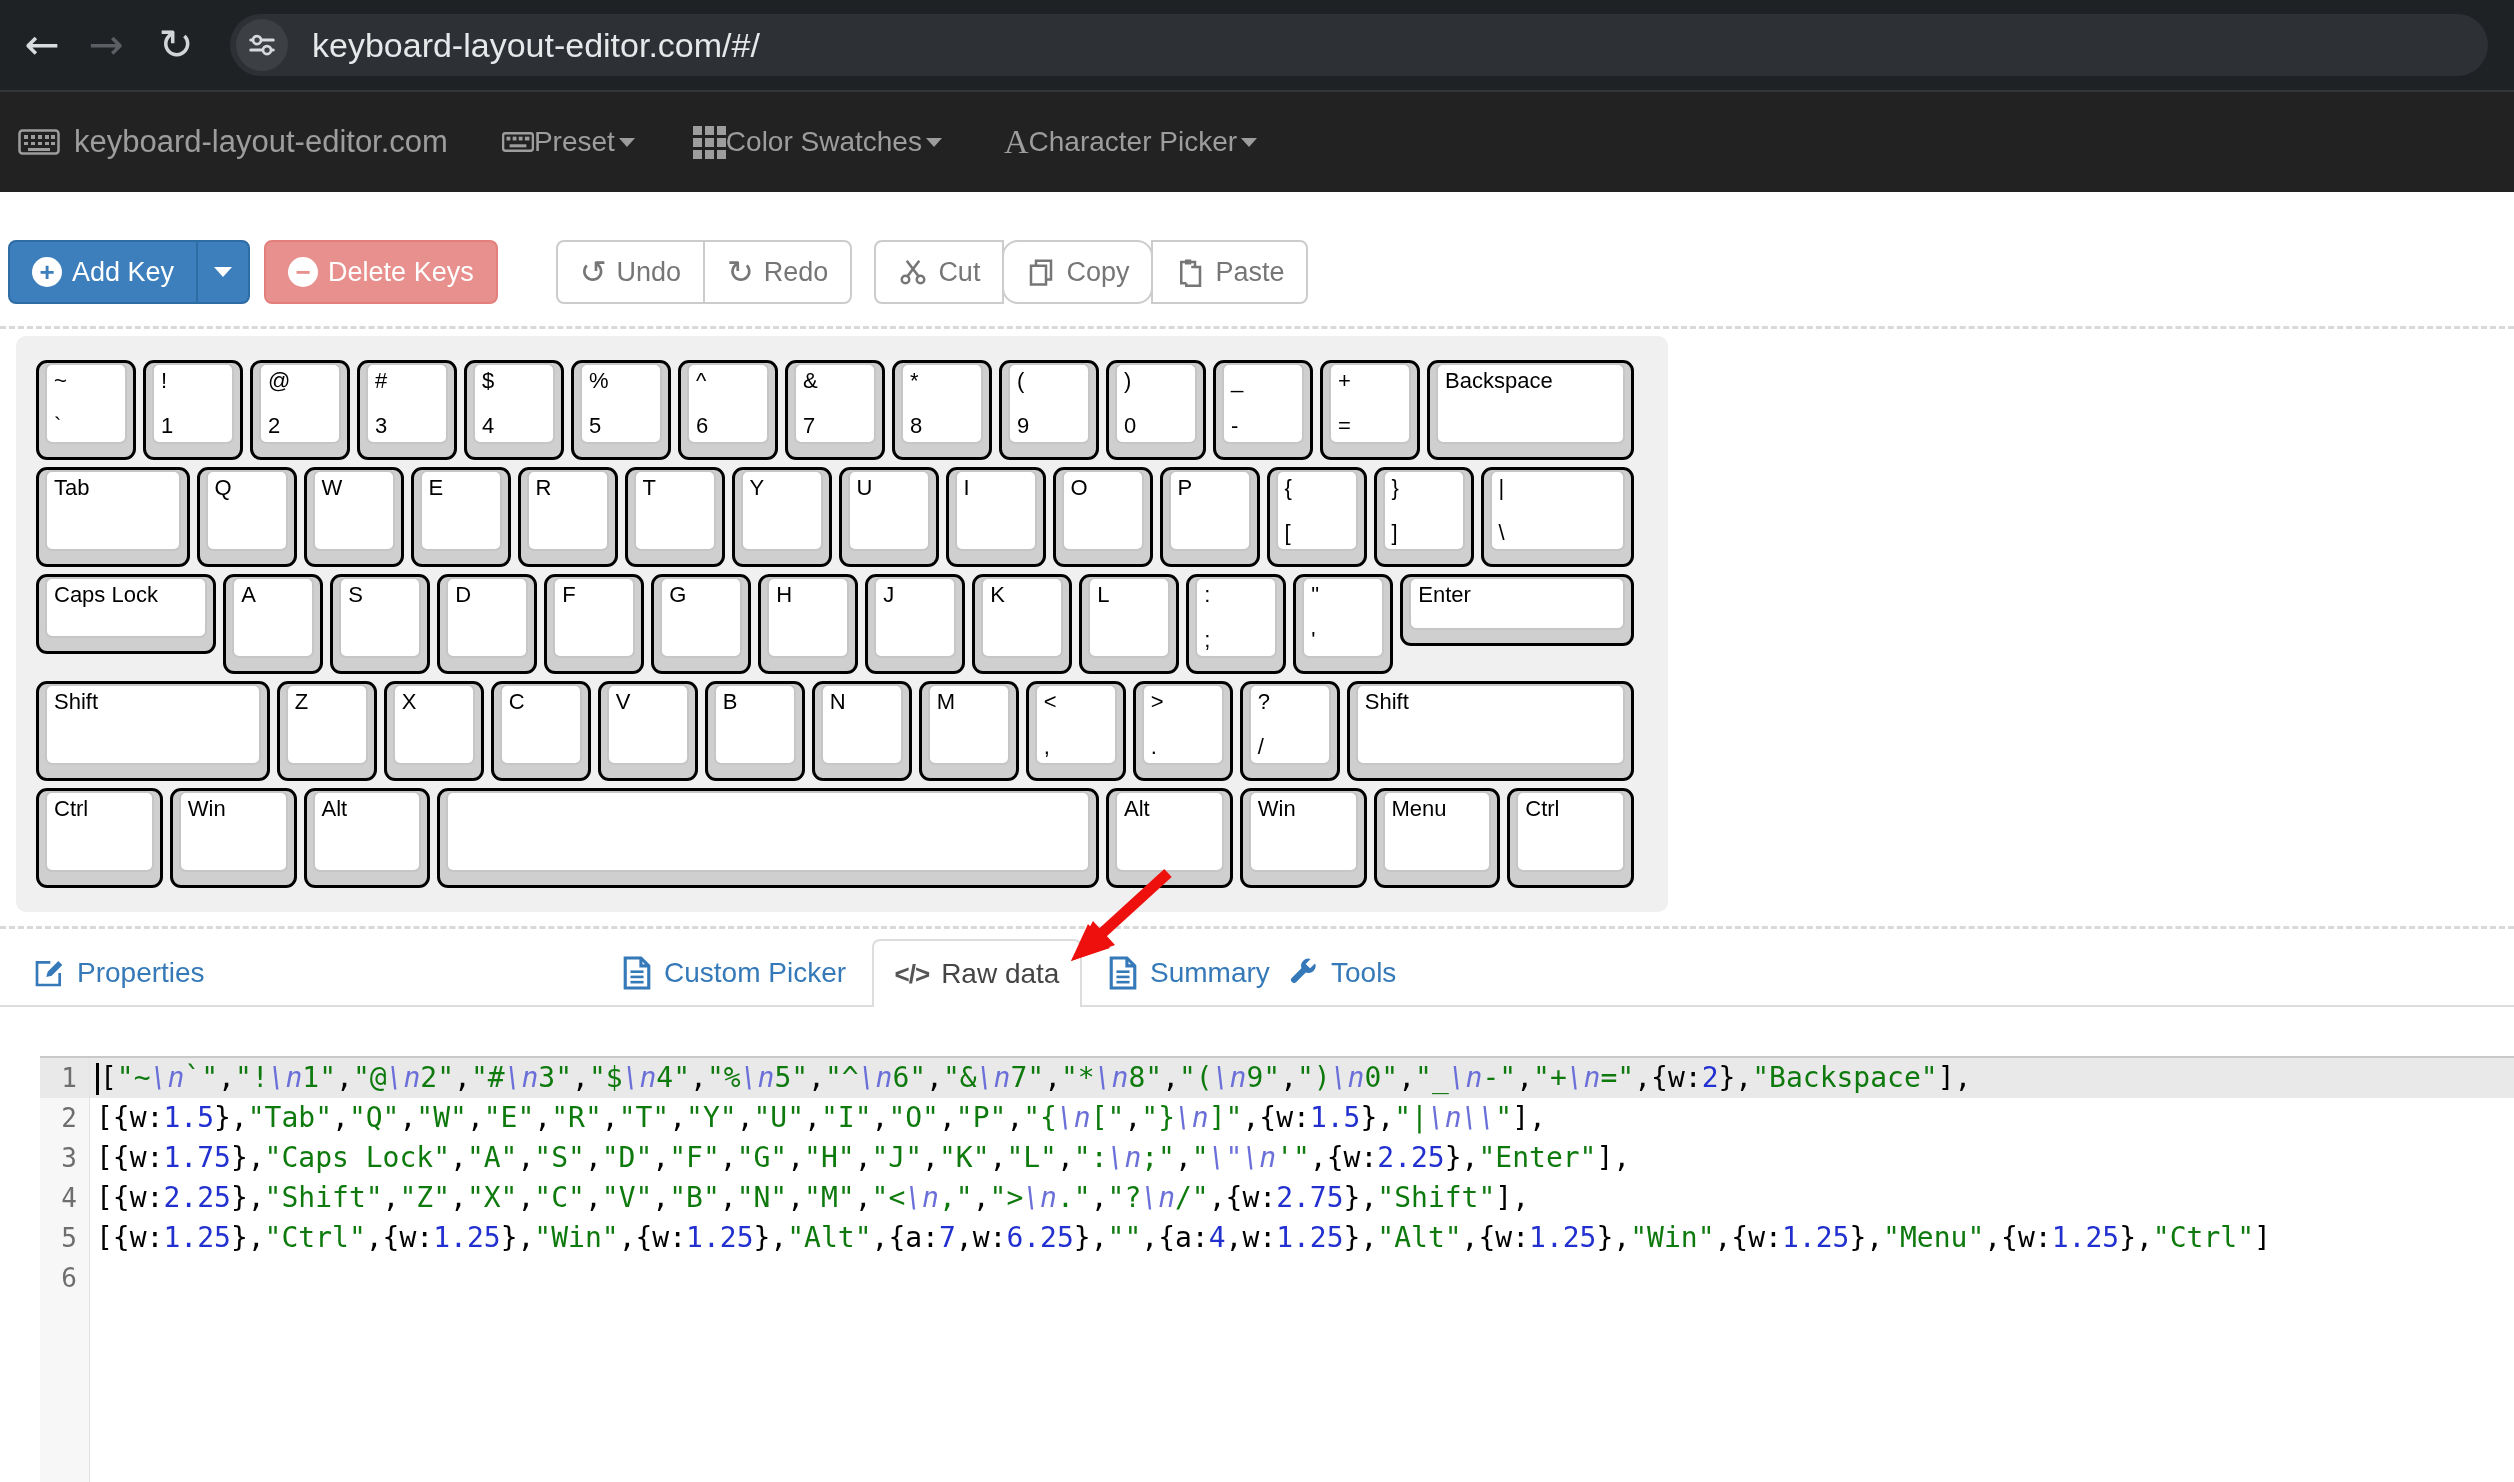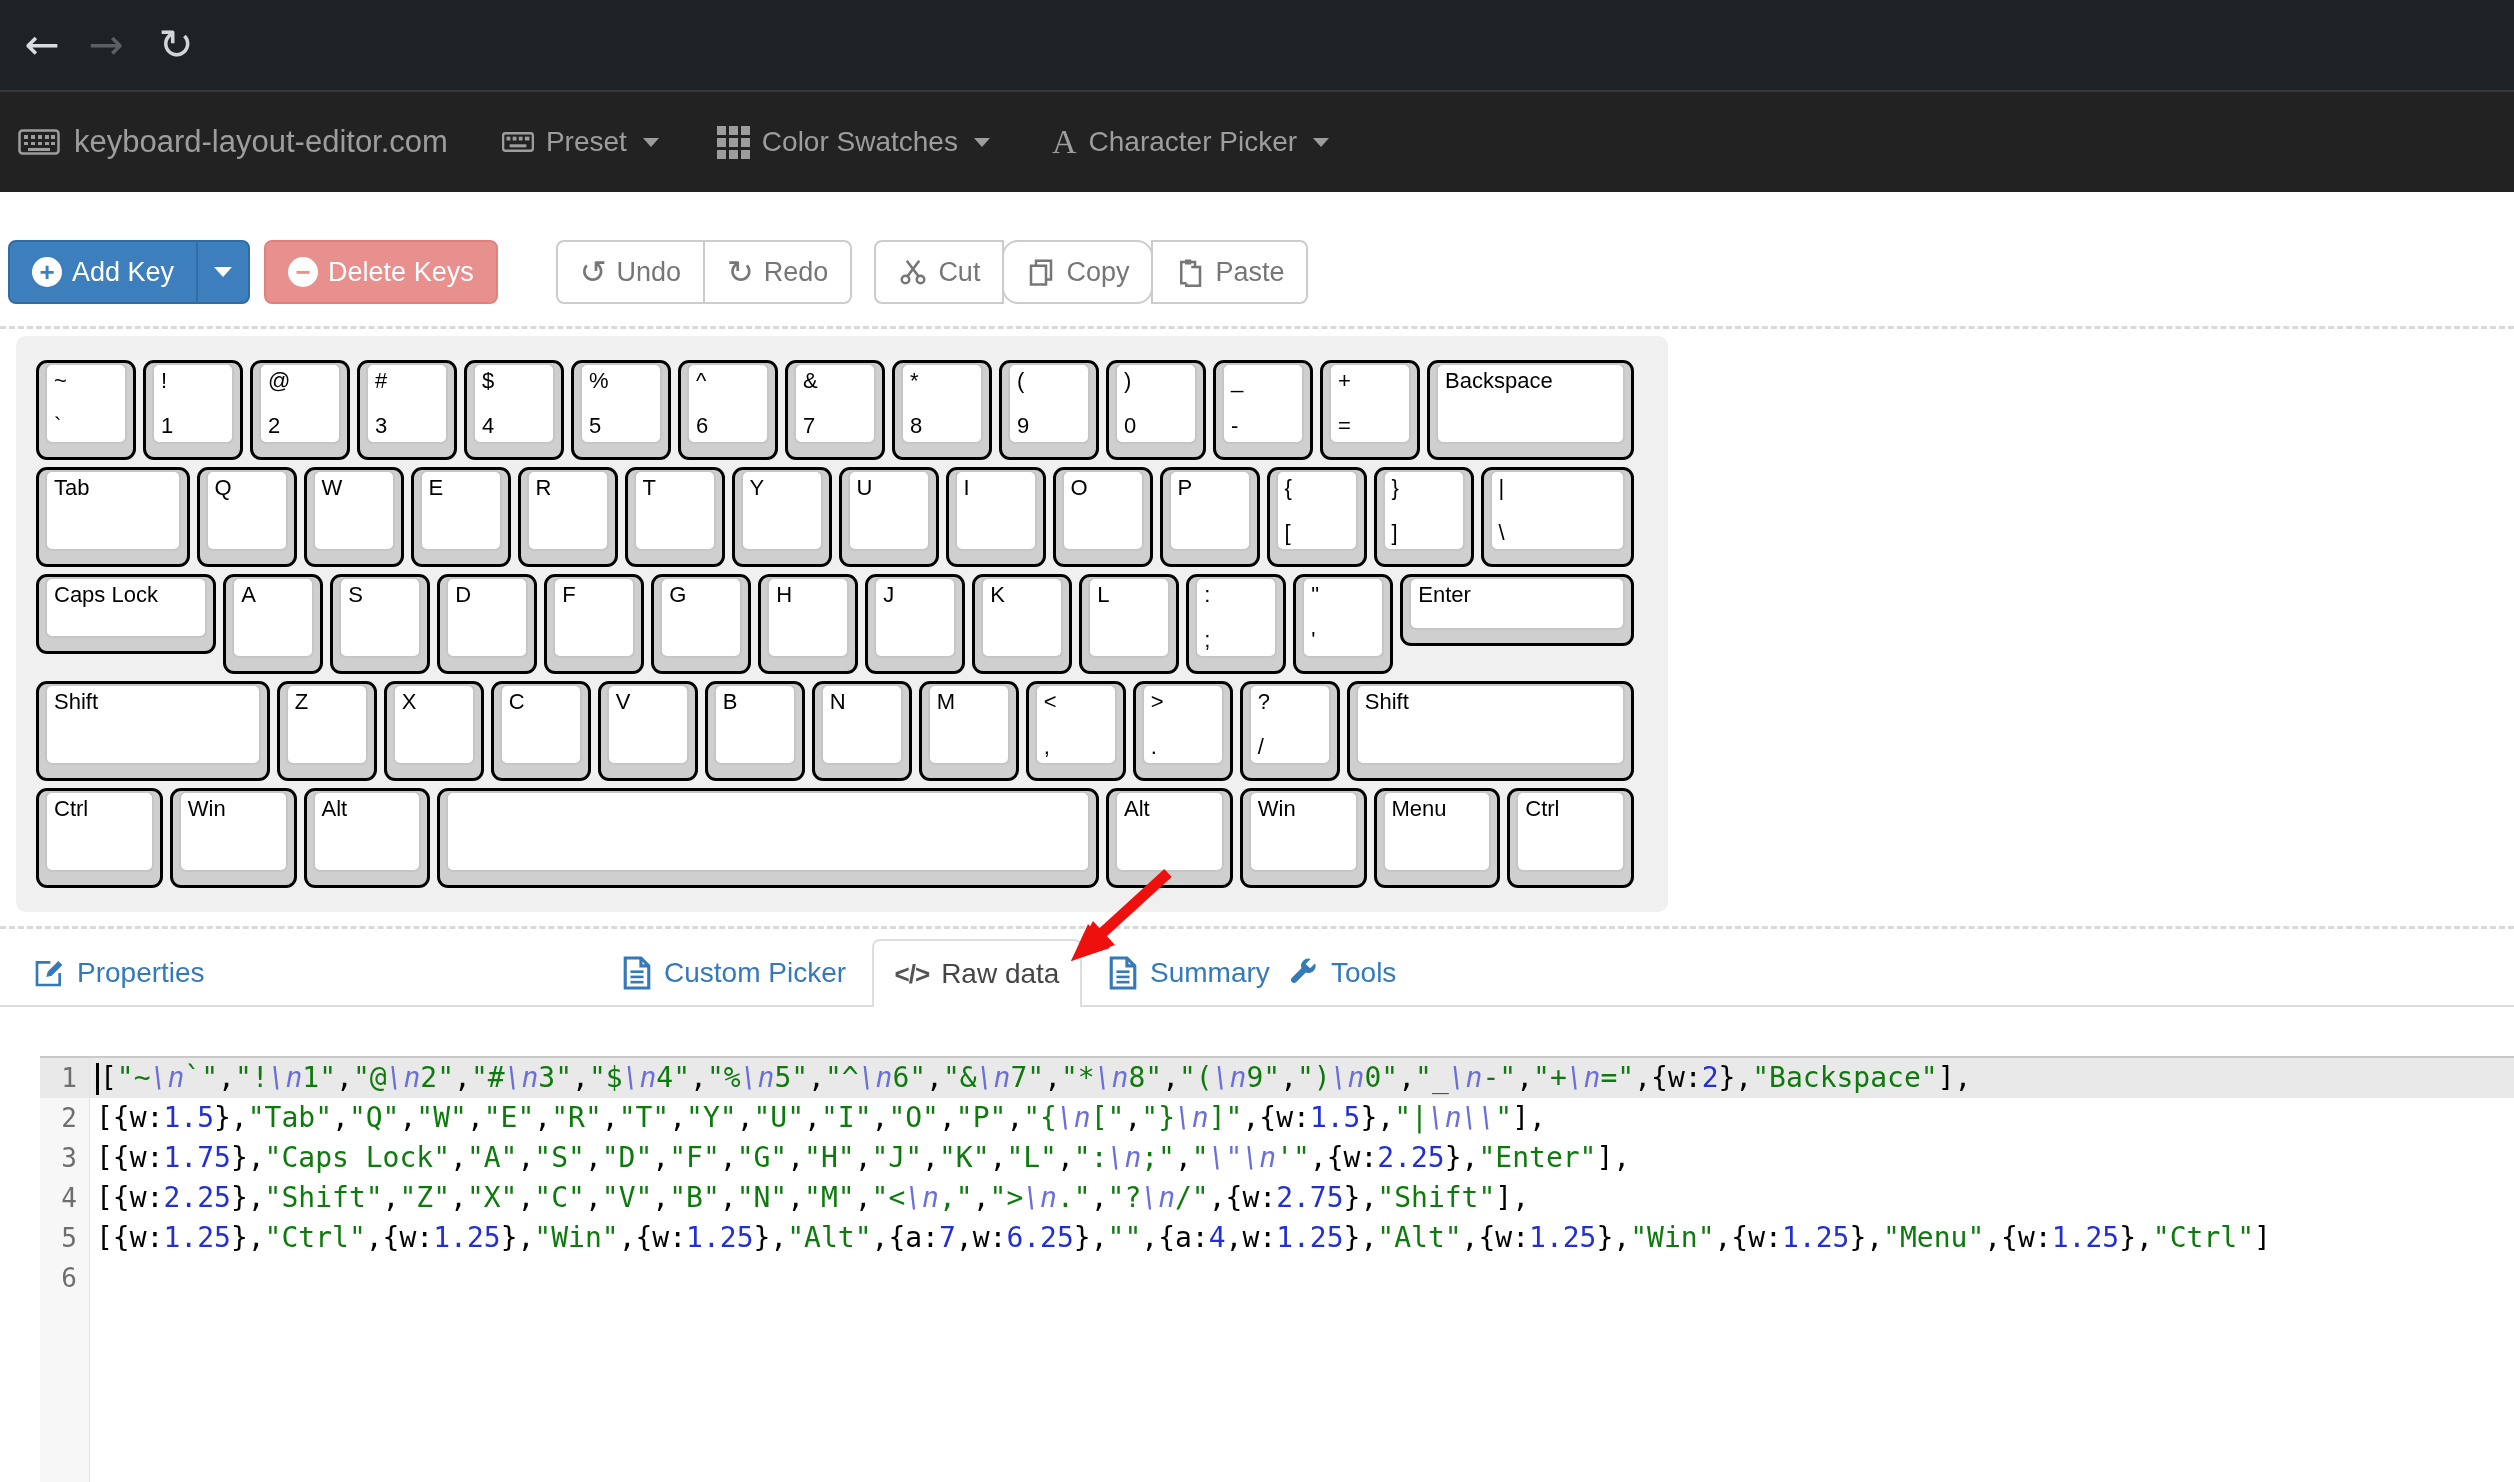--- a/index.html
+++ b/index.html
@@ -18,21 +18,21 @@
   .omnibox { flex:1; height:62px; margin:0 26px 0 22px; background:#2d3035; border-radius:31px;
              display:flex; align-items:center; }
   .site-chip { width:52px; height:52px; border-radius:50%; background:#3c4044; margin-left:6px;
                display:flex; align-items:center; justify-content:center; }
   .url-text { color:#e6e8ea; font-size:34px; margin-left:24px; white-space:nowrap; }
 
   
   .navbar { position:absolute; left:0; top:92px; width:2514px; height:100px; background:#222;
             display:flex; align-items:center; color:#9d9d9d; }
   .brand { display:flex; align-items:center; gap:14px; margin-left:18px; font-size:31px; cursor:pointer; }
-  .nav-item { display:flex; align-items:center; gap:12px; font-size:28px; cursor:pointer; }
+  .nav-item { display:flex; align-items:center; gap:0; font-size:28px; cursor:pointer; }
   .caret { width:0; height:0; border-left:8px solid transparent; border-right:8px solid transparent;
            border-top:9px solid #9d9d9d; margin-left:4px; }
   .swatch-grid { display:grid; grid-template-columns:repeat(3,9px); grid-auto-rows:9px; gap:3px; }
   .swatch-grid i { background:#9d9d9d; display:block; }
   .serif-a { font-family:"Liberation Serif", serif; font-size:34px; color:#9d9d9d; }
 
   
   .toolbar { position:absolute; left:8px; top:240px; display:flex; align-items:center; }
   .btn { height:64px; display:inline-flex; align-items:center; gap:10px; padding:0 22px;
          font-size:27px; border:2px solid #ccc; background:#fff; color:#767676;
@@ -98,20 +98,33 @@
 </style>
 </head>
 <body>
 
 <div id="page">
 
   <div class="chrome">
     <div class="chrome-btn nav-glyph back">←</div>
     <div class="chrome-btn nav-glyph fwd">→</div>
     <div class="chrome-btn nav-glyph reload">↻</div>
+    <div class="omnibox">
+      <div class="site-chip">
+        <svg width="30" height="30" viewBox="0 0 24 24">
+          <g stroke="#d7d9dc" stroke-width="2.4" fill="none" stroke-linecap="round">
+            <line x1="3" y1="8" x2="21" y2="8"></line>
+              <line x1="3" y1="16" x2="21" y2="16"></line>
+          </g>
+          <circle cx="8" cy="8" r="3.2" fill="#3c4044" stroke="#d7d9dc" stroke-width="2.2"></circle>
+          <circle cx="16" cy="16" r="3.2" fill="#3c4044" stroke="#d7d9dc" stroke-width="2.2"></circle>
+        </svg>
+      </div>
+      <div class="url-text">keyboard-layout-editor.com/#/</div>
+    </div>
   </div>
 
   <div class="navbar">
     <div class="brand">
       <svg width="42" height="26" viewBox="0 0 42 26">
         <rect x="1.5" y="1.5" width="39" height="23" rx="3" fill="none" stroke="#9d9d9d" stroke-width="2.5"></rect>
         <g fill="#9d9d9d">
           <rect x="6" y="6" width="4" height="4"></rect>
             <rect x="13" y="6" width="4" height="4"></rect>
             <rect x="20" y="6" width="4" height="4"></rect>

